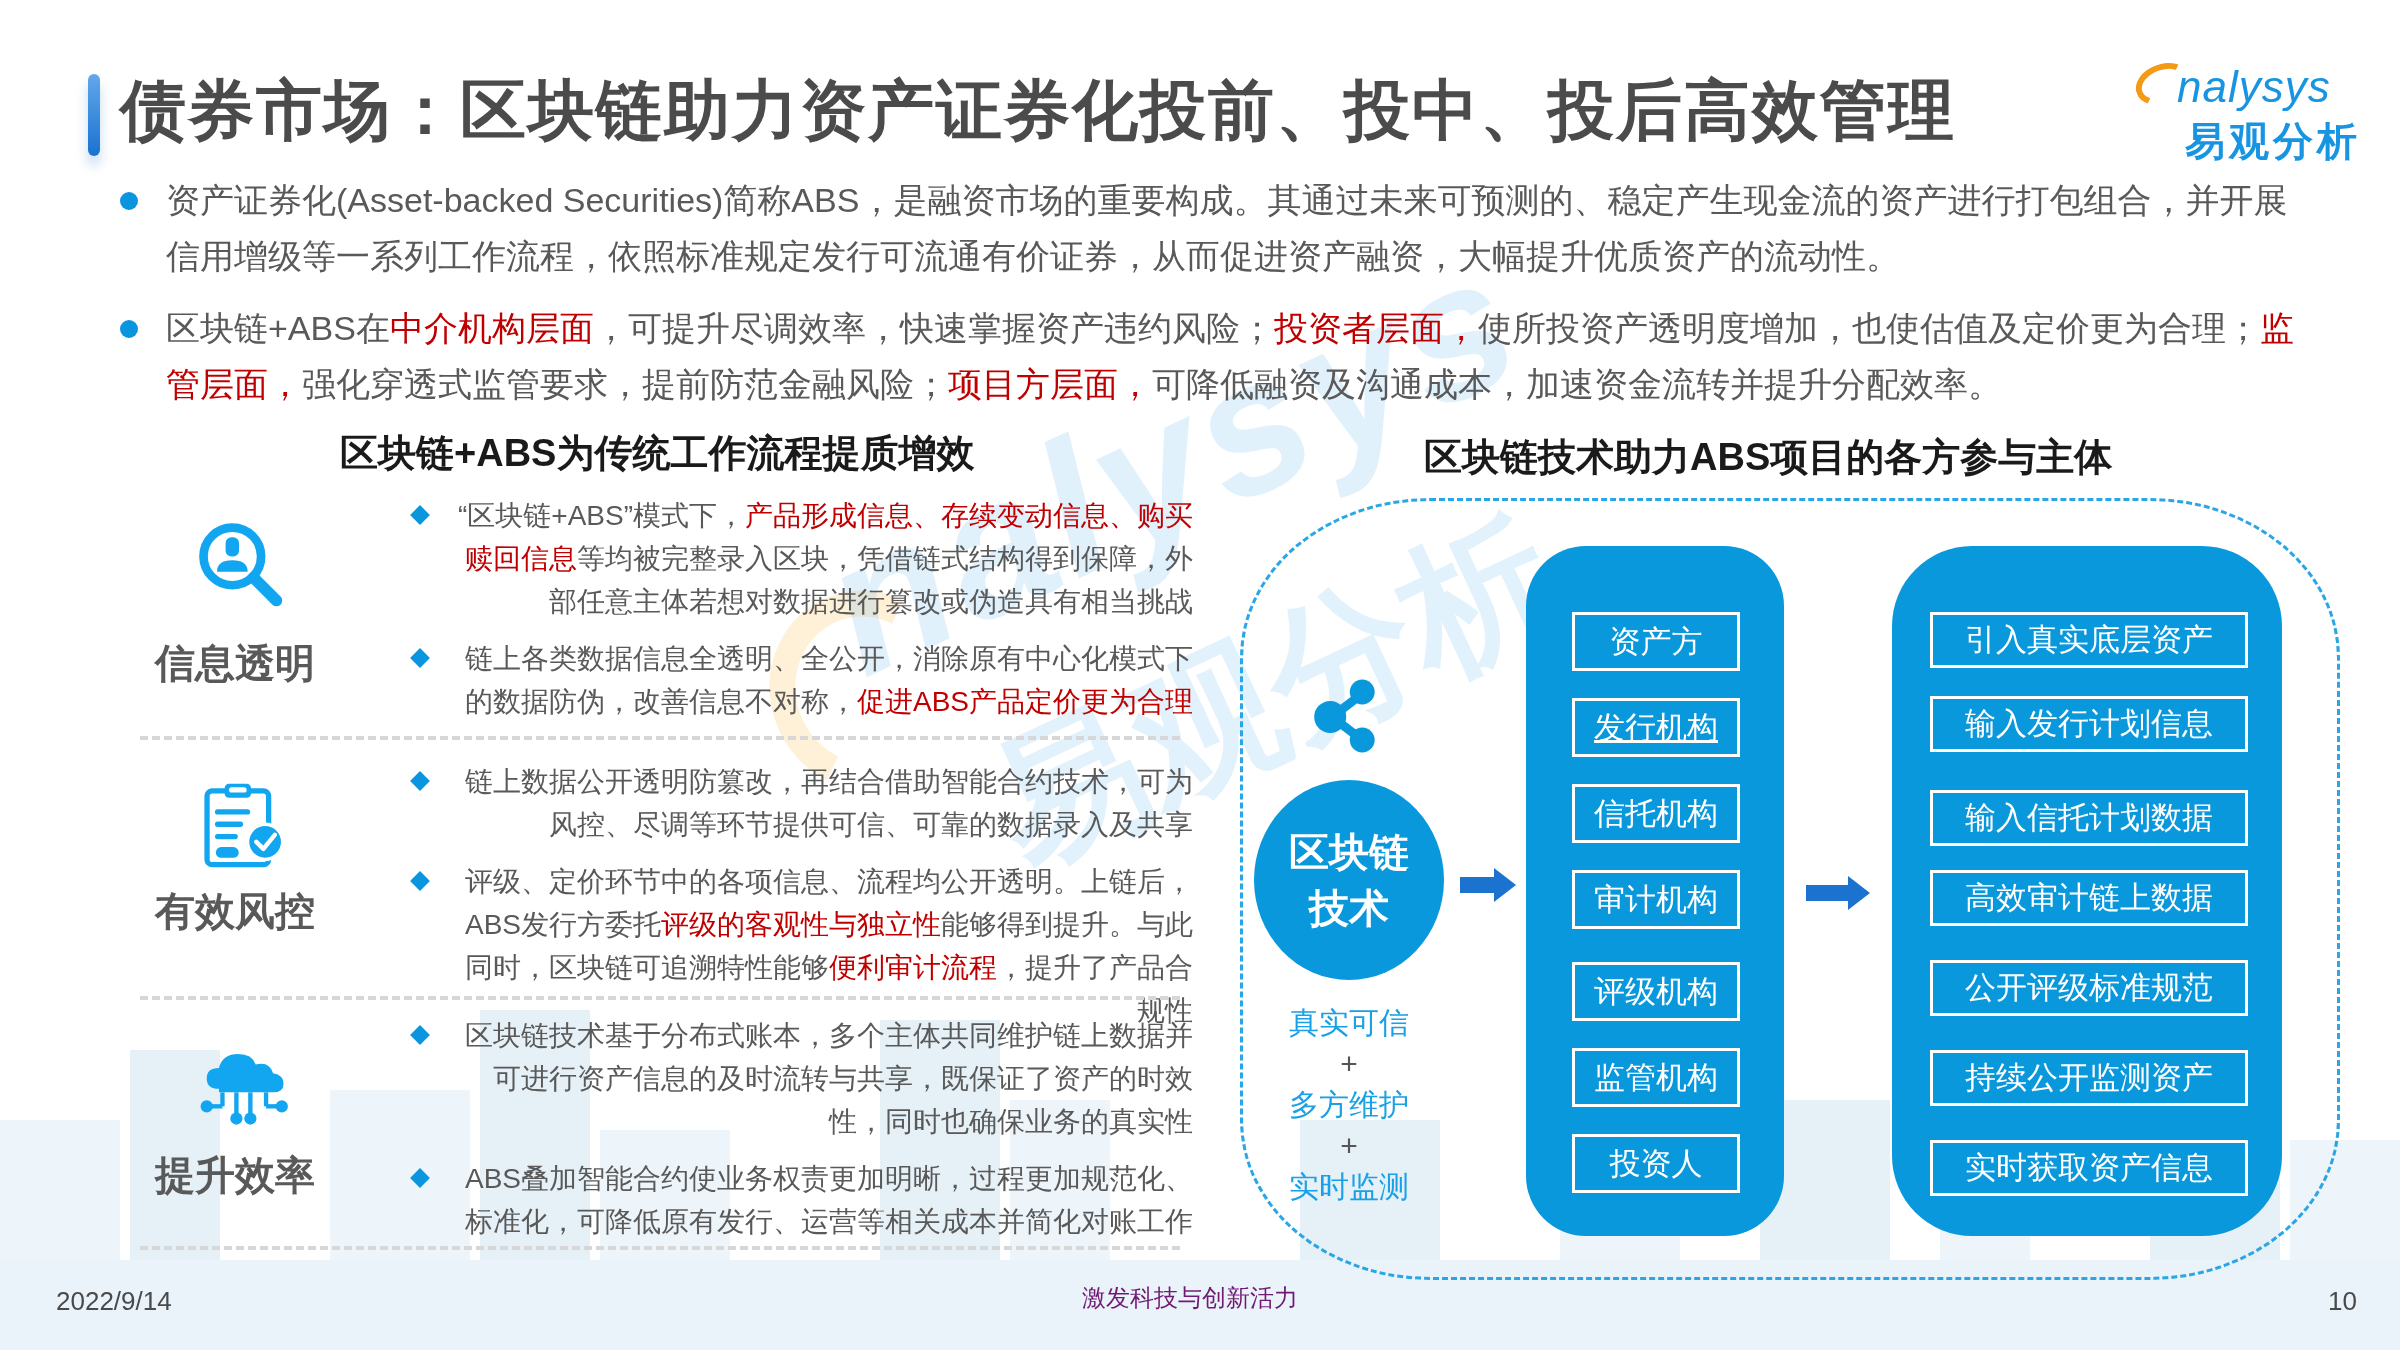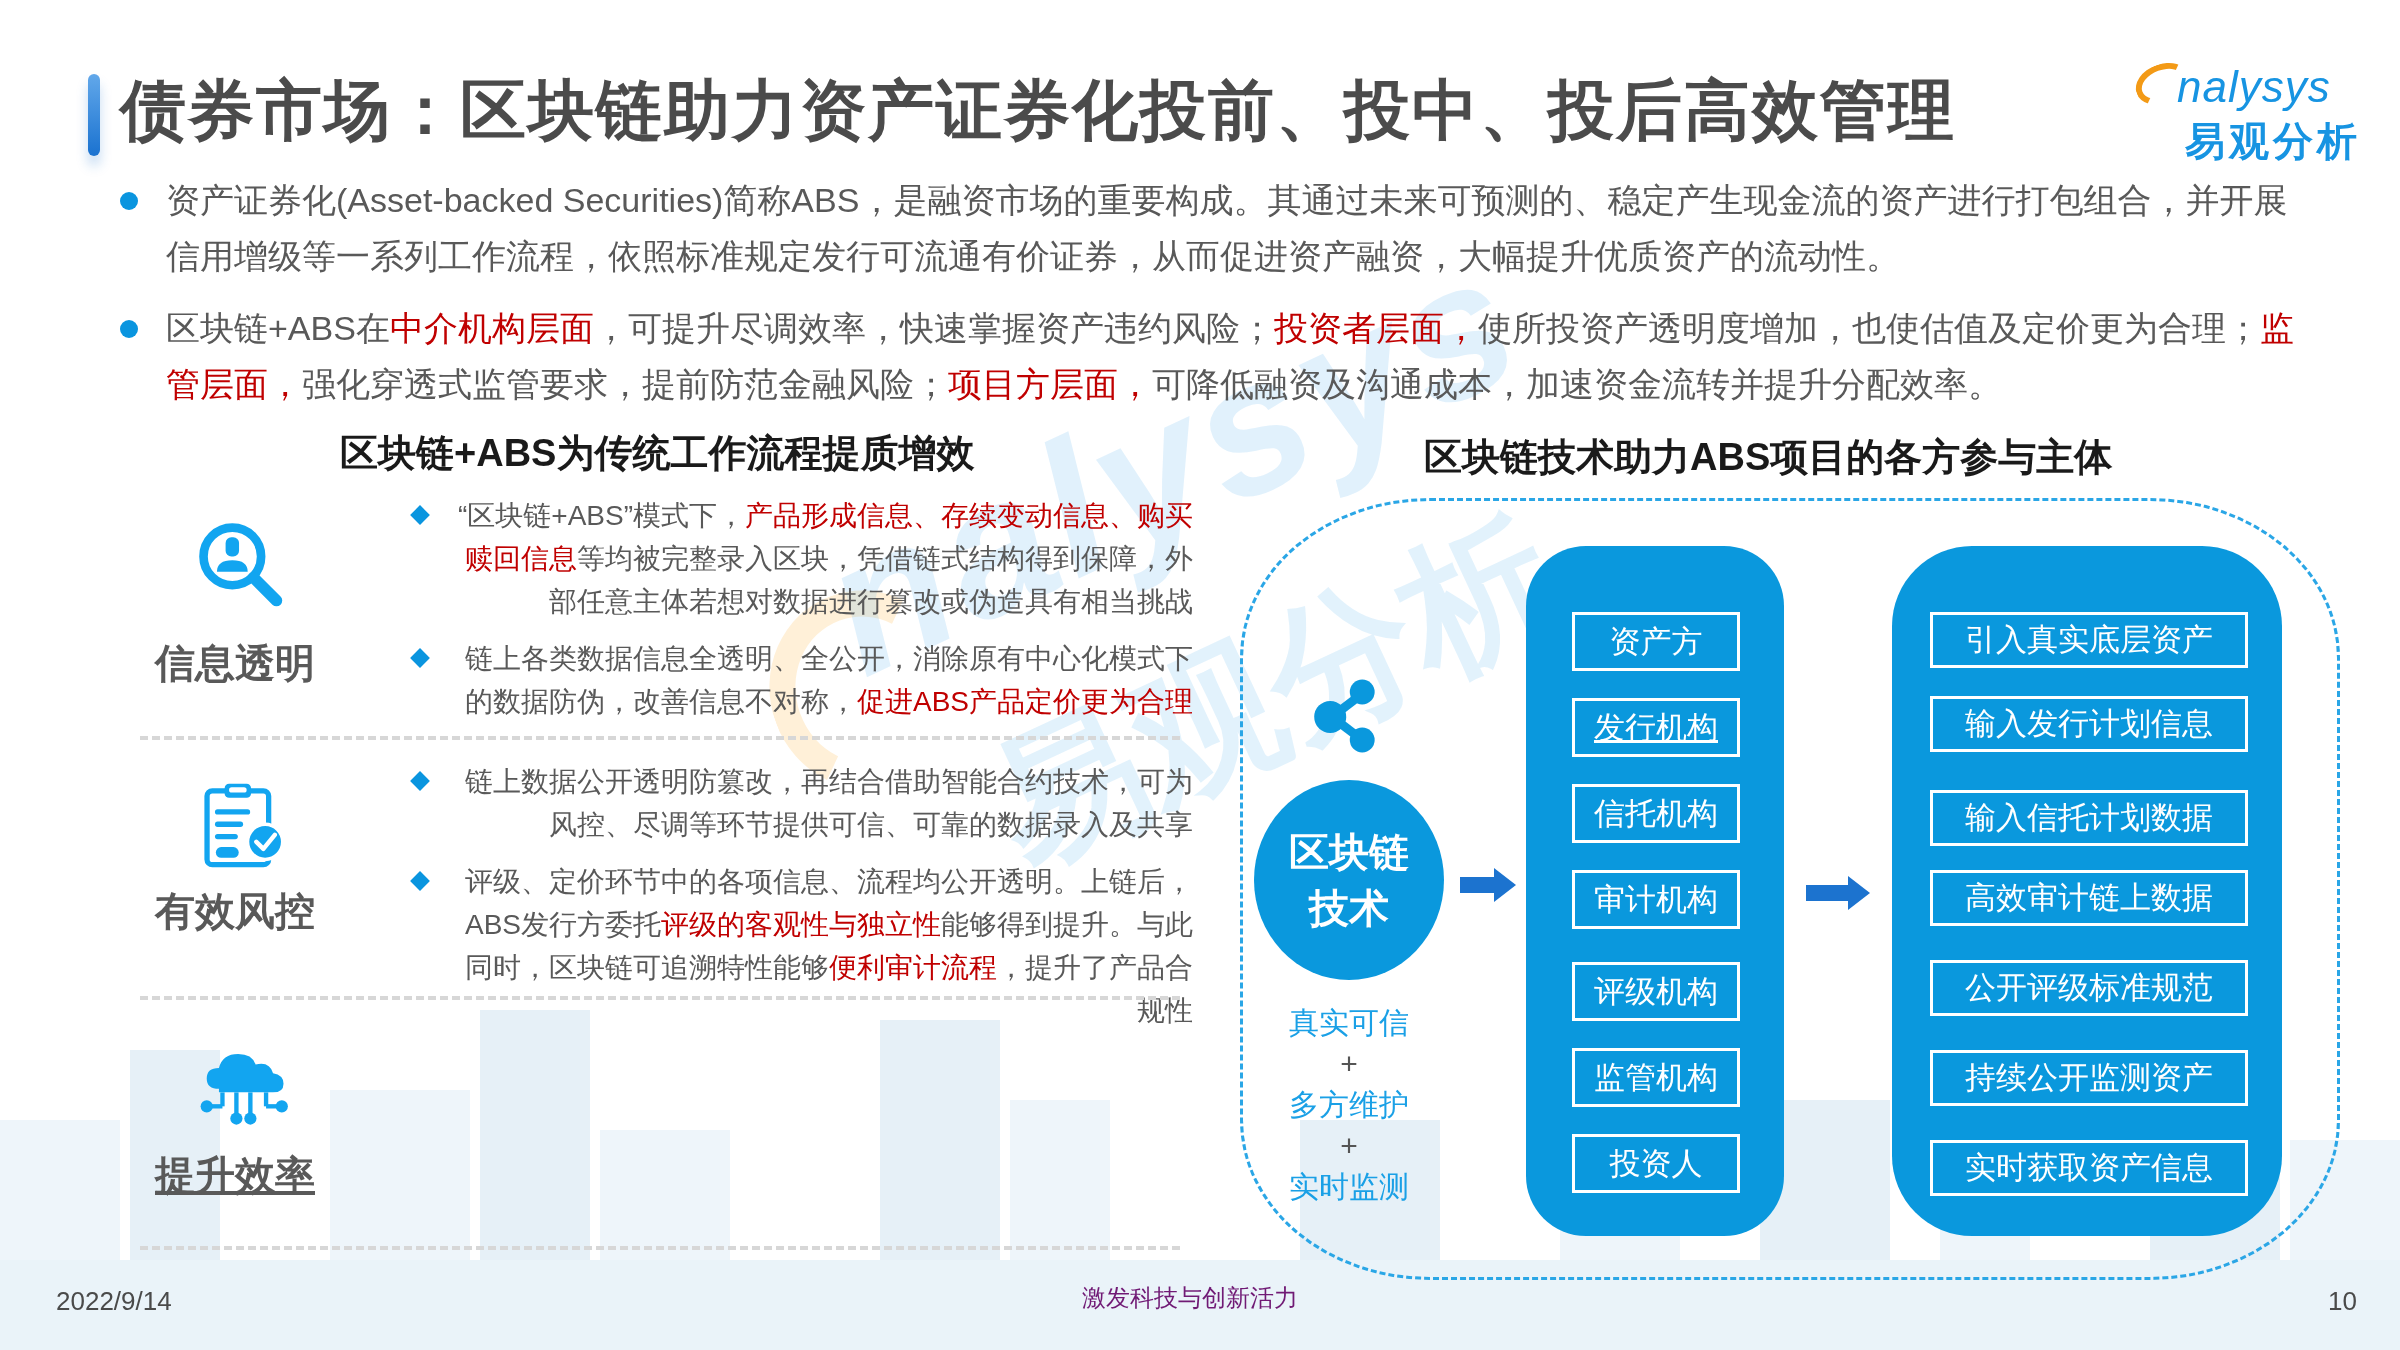--- a/index.html
+++ b/index.html
@@ -162,21 +162,25 @@
     <line x1="28" y1="66" x2="14" y2="66" stroke="#12a5f0" stroke-width="5"></line>
     <line x1="44" y1="50" x2="44" y2="74" stroke="#12a5f0" stroke-width="5"></line>
     <line x1="60" y1="50" x2="60" y2="74" stroke="#12a5f0" stroke-width="5"></line>
     <line x1="78" y1="50" x2="78" y2="66" stroke="#12a5f0" stroke-width="5"></line>
     <line x1="78" y1="66" x2="92" y2="66" stroke="#12a5f0" stroke-width="5"></line>
     <circle cx="10" cy="66" r="7" fill="#12a5f0"></circle>
     <circle cx="44" cy="80" r="7" fill="#12a5f0"></circle>
     <circle cx="60" cy="80" r="7" fill="#12a5f0"></circle>
     <circle cx="96" cy="66" r="7" fill="#12a5f0"></circle>
   </svg>
-  <div class="row-label" style="top:136px;text-decoration:underline;">提升效率</div>
+  <div class="row-label" style="top:136px;">提升效率</div>
+  <div class="row-bullets" style="top:2px;">
+    <div class="rb" style="margin-bottom:14px;"><span class="dia"></span><span>区块链技术基于分布式账本，多个主体共同维护链上数据并可进行资产信息的及时流转与共享，既保证了资产的时效性，同时也确保业务的真实性</span></div>
+    <div class="rb"><span class="dia"></span><span>ABS叠加智能合约使业务权责更加明晰，过程更加规范化、标准化，可降低原有发行、运营等相关成本并简化对账工作</span></div>
+  </div>
 </div>
 <div class="dash-line" style="top:1246px;"></div>
 
 <h2 class="section-title st-right">区块链技术助力ABS项目的各方参与主体</h2>
 <div class="dotted-frame"></div>
 
 <svg class="share-icon" viewBox="0 0 80 90">
   <line x1="22" y1="46" x2="56" y2="20" stroke="#0a98dd" stroke-width="10"></line>
   <line x1="22" y1="46" x2="56" y2="72" stroke="#0a98dd" stroke-width="10"></line>
   <circle cx="56" cy="18" r="14" fill="#0a98dd"></circle>

